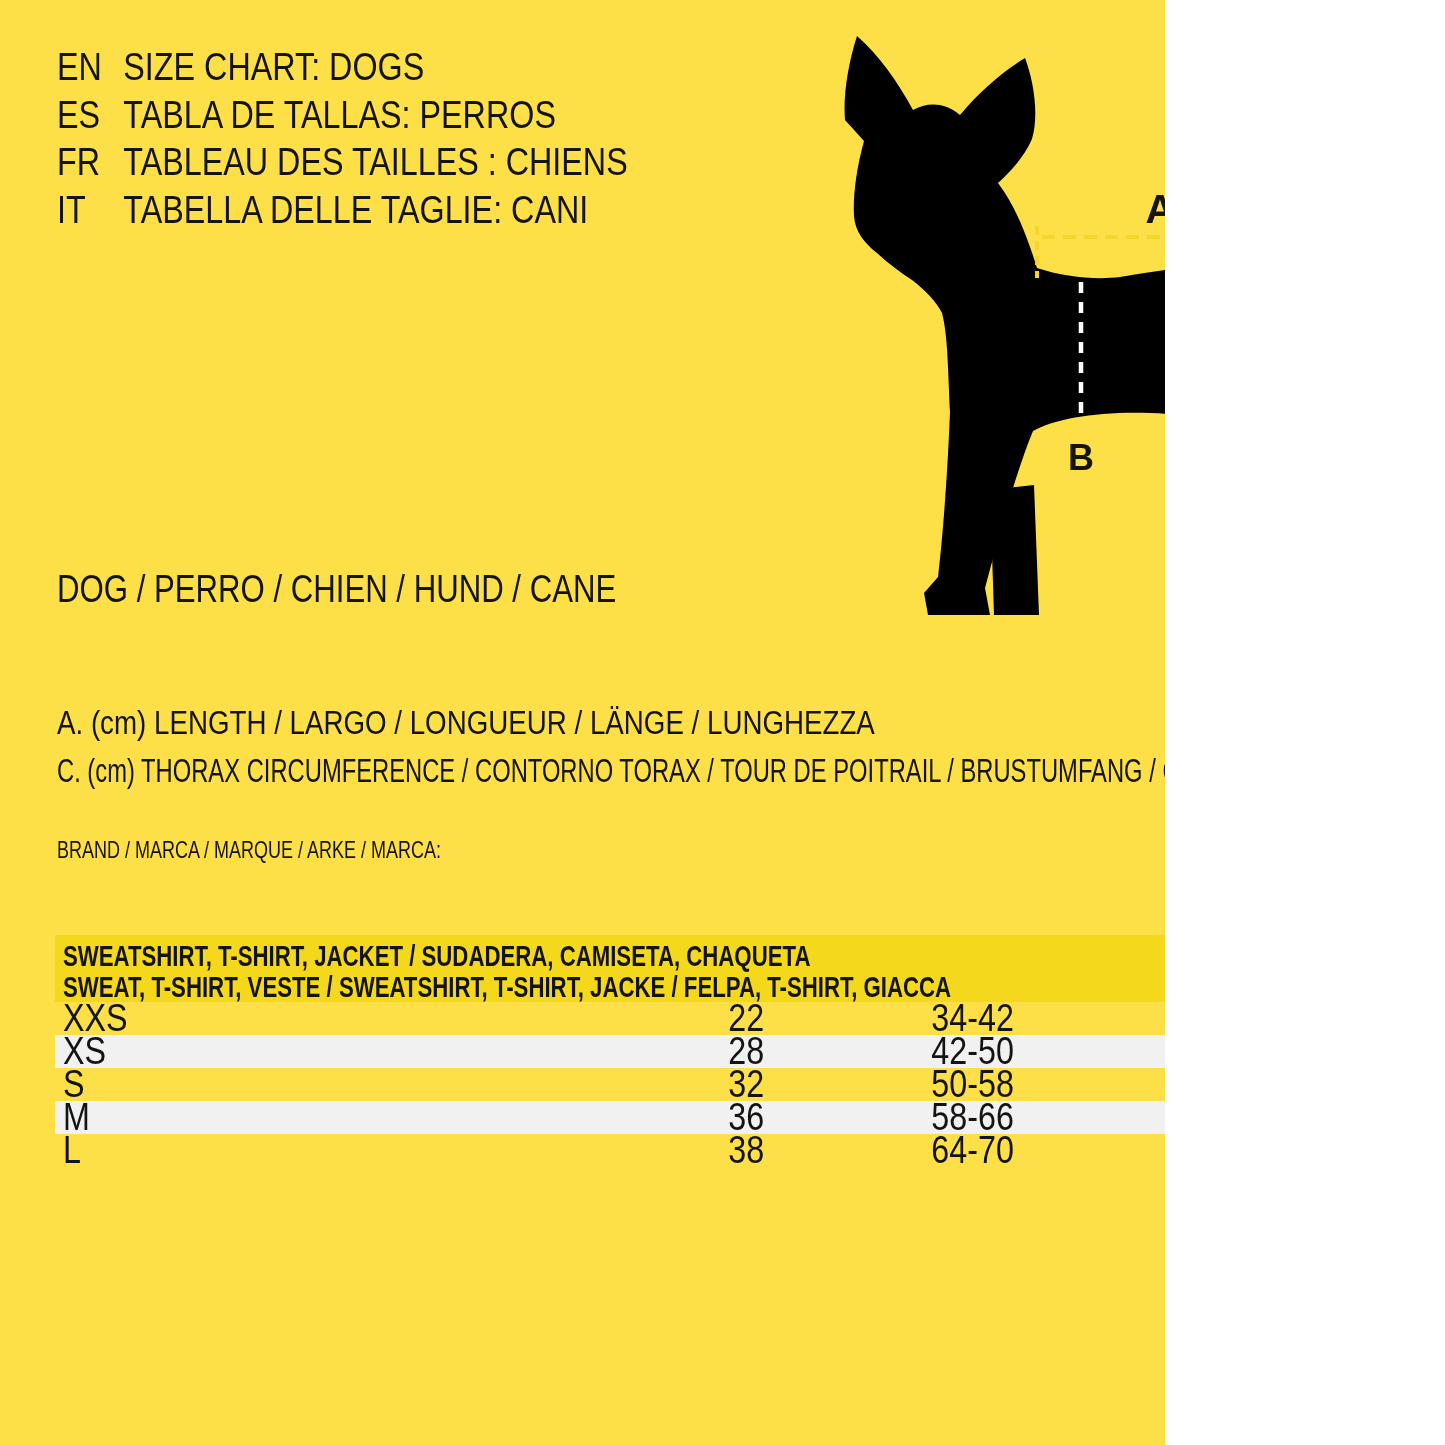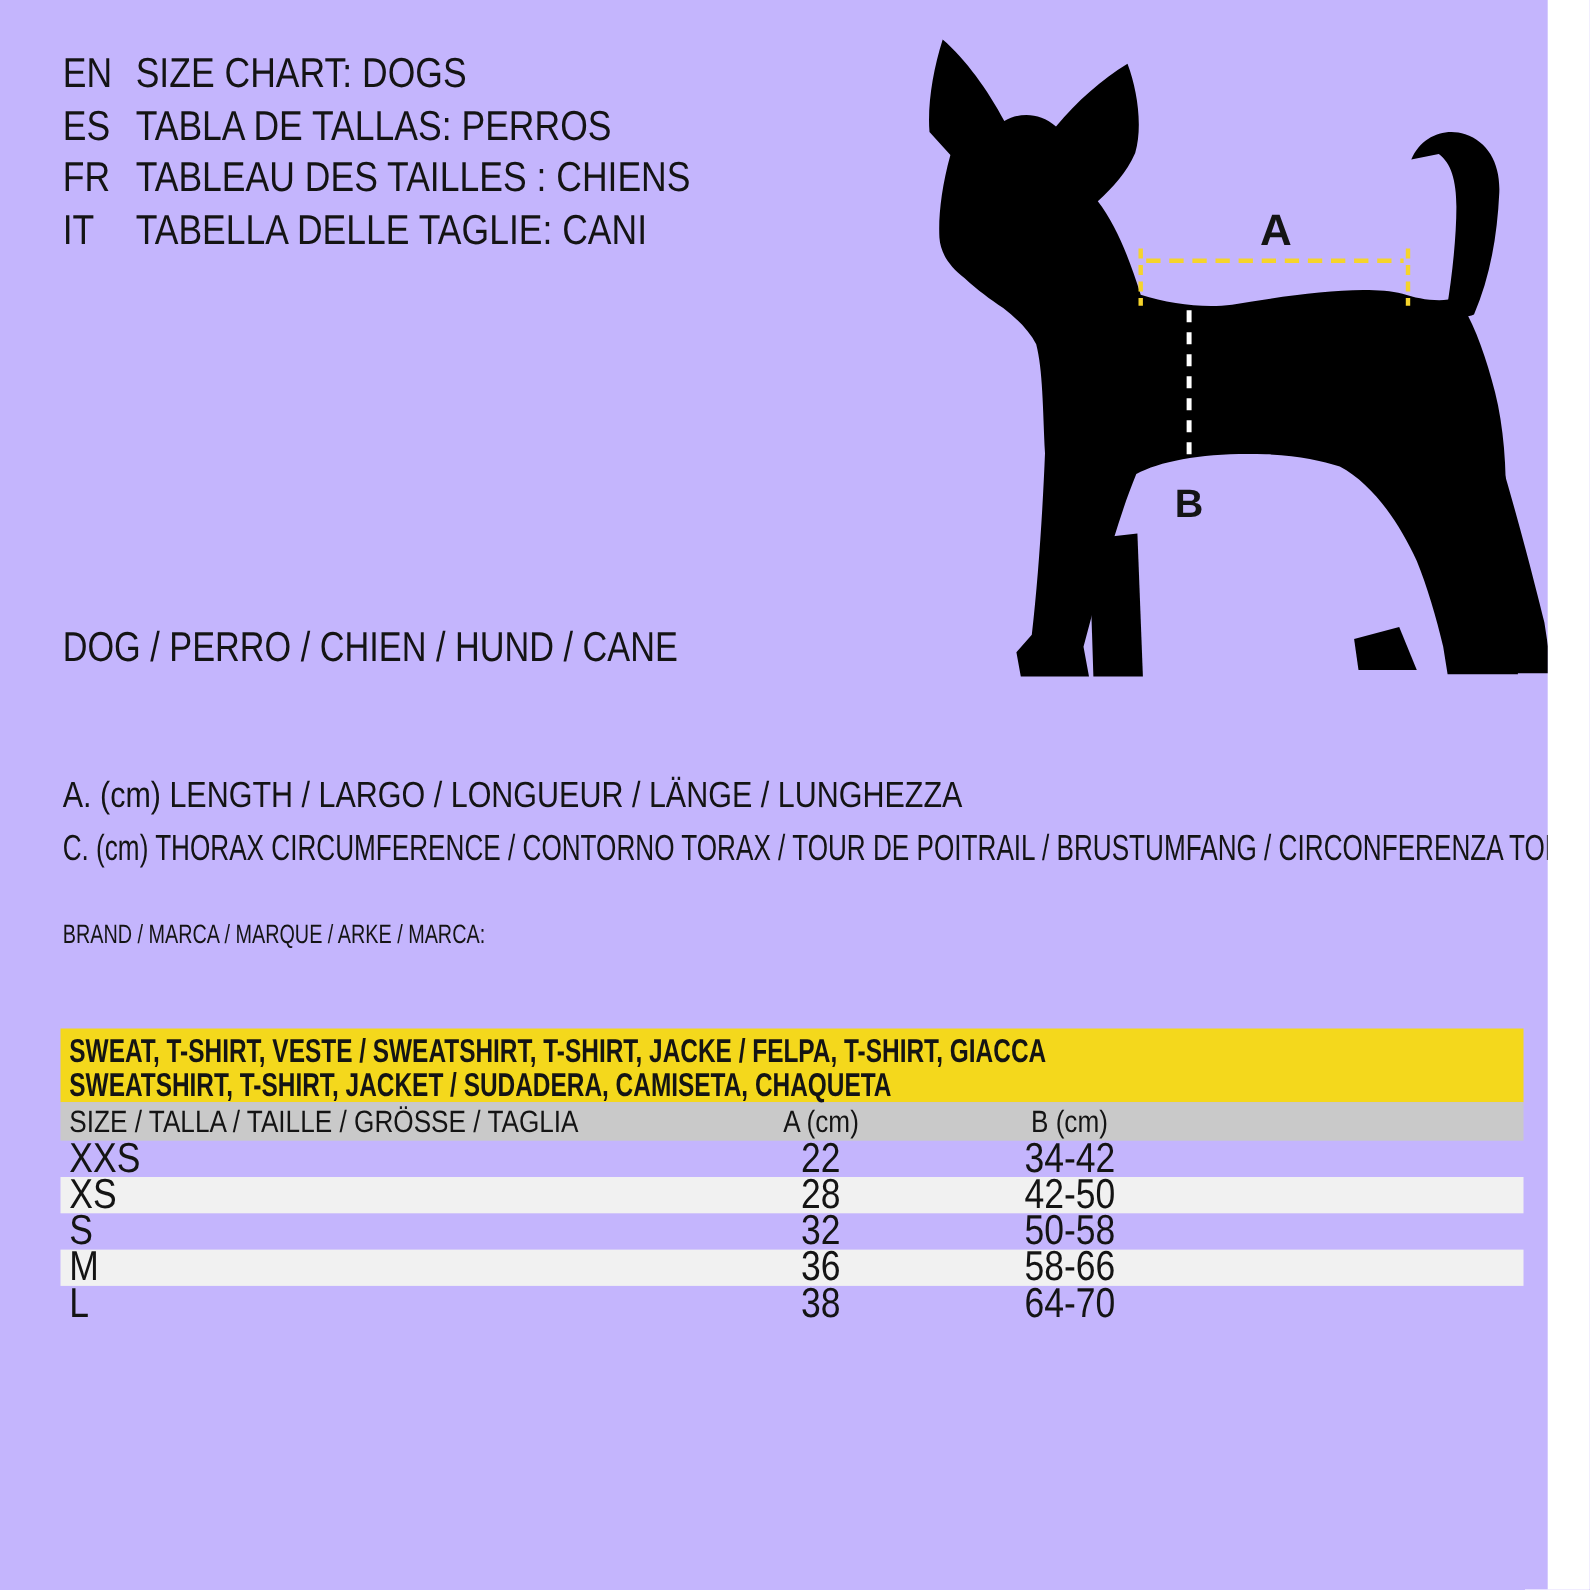--- a/index.html
+++ b/index.html
@@ -1,17 +1,17 @@
 <!DOCTYPE html>
 <html><head>
 <meta charset="utf-8">
 <style>
   html,body{margin:0;padding:0;background:#fff;}
   .page{
-    position:relative;width:1407px;height:1445px;background:#c4b5fd;overflow:hidden;
+    position:relative;width:1165px;height:1445px;background:#fde047;overflow:hidden;
     font-family:"Liberation Sans","DejaVu Sans",sans-serif;color:#141414;
   }
   
   .cx{display:inline-block;transform-origin:0 50%;white-space:nowrap;} .s85{transform:scaleX(.85);} .s82{transform:scaleX(.82);}
   .s84{transform:scaleX(.84);} .s75{transform:scaleX(.75);} .s74{transform:scaleX(.74);}
   .s72{transform:scaleX(.72);}
   .cxc{display:inline-block;transform:scaleX(.85);transform-origin:50% 50%;white-space:nowrap;}
 
   .lang-list{position:absolute;left:57px;top:44px;font-size:38px;line-height:47.5px;}
   .lang-row{display:flex;}
@@ -134,30 +134,24 @@
       <span class="cx s72">C. (cm) THORAX CIRCUMFERENCE / CONTORNO TORAX / TOUR DE POITRAIL / BRUSTUMFANG / CIRCONFERENZA TORACE</span>
     </div>
   </div>
 
   <div class="brand">
     <span class="cx s75">BRAND / MARCA / MARQUE / ARKE / MARCA:</span>
   </div>
 
   <div class="size-table">
     <div class="tbl-title" style="background: rgb(244, 216, 28);">
+      <div><span class="cx s74">SWEATSHIRT, T-SHIRT, JACKET / SUDADERA, CAMISETA, CHAQUETA</span></div>
       <div><span class="cx s74">SWEAT, T-SHIRT, VESTE / SWEATSHIRT, T-SHIRT, JACKE / FELPA, T-SHIRT, GIACCA</span></div>
-      <div><span class="cx s74">SWEATSHIRT, T-SHIRT, JACKET / SUDADERA, CAMISETA, CHAQUETA</span></div>
     </div>
 
-    <div class="trow thead" style="background: rgb(201, 201, 201);">
-      <div class="cell-size"><span class="cx s85">SIZE / TALLA / TAILLE / GRÖSSE / TAGLIA</span></div>
-      <div class="cell-num"><span class="cxc">A (cm)</span></div>
-      <div class="cell-num"><span class="cxc">B (cm)</span></div>
-      <div></div>
-    </div>
 
     <div class="trow tdata">
       <div class="cell-size"><span class="cx s85">XXS</span></div>
       <div class="cell-num"><span class="cxc">22</span></div>
       <div class="cell-num"><span class="cxc">34-42</span></div>
       <div></div>
     </div>
     <div class="trow tdata" style="background: rgb(241, 241, 241);">
       <div class="cell-size"><span class="cx s85">XS</span></div>
       <div class="cell-num"><span class="cxc">28</span></div>

